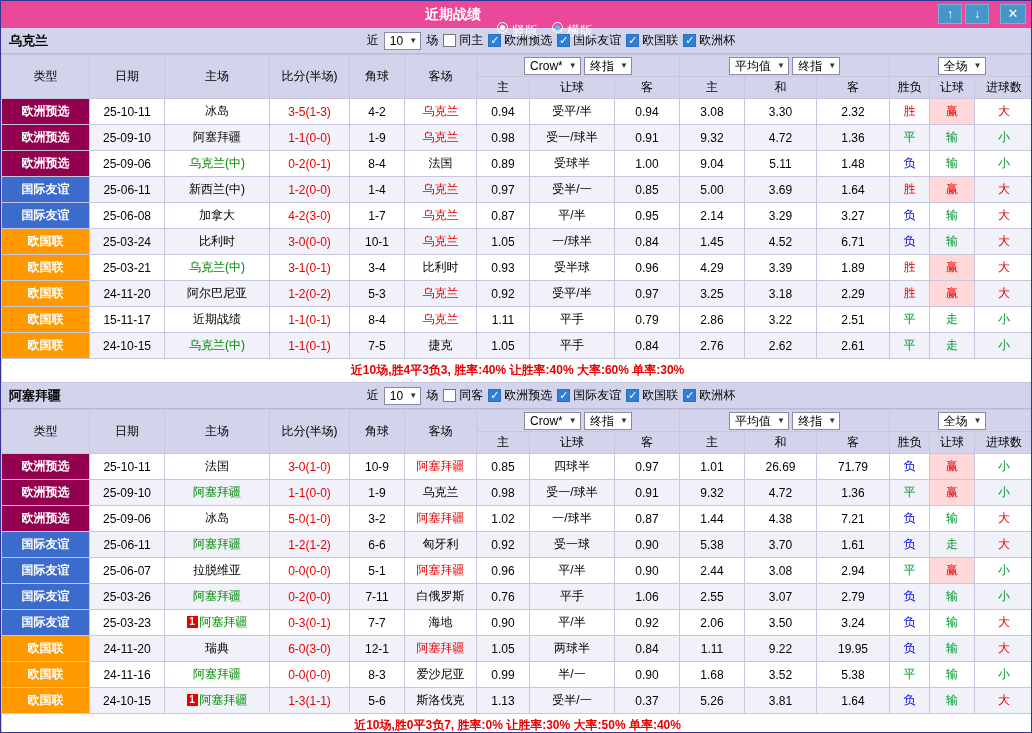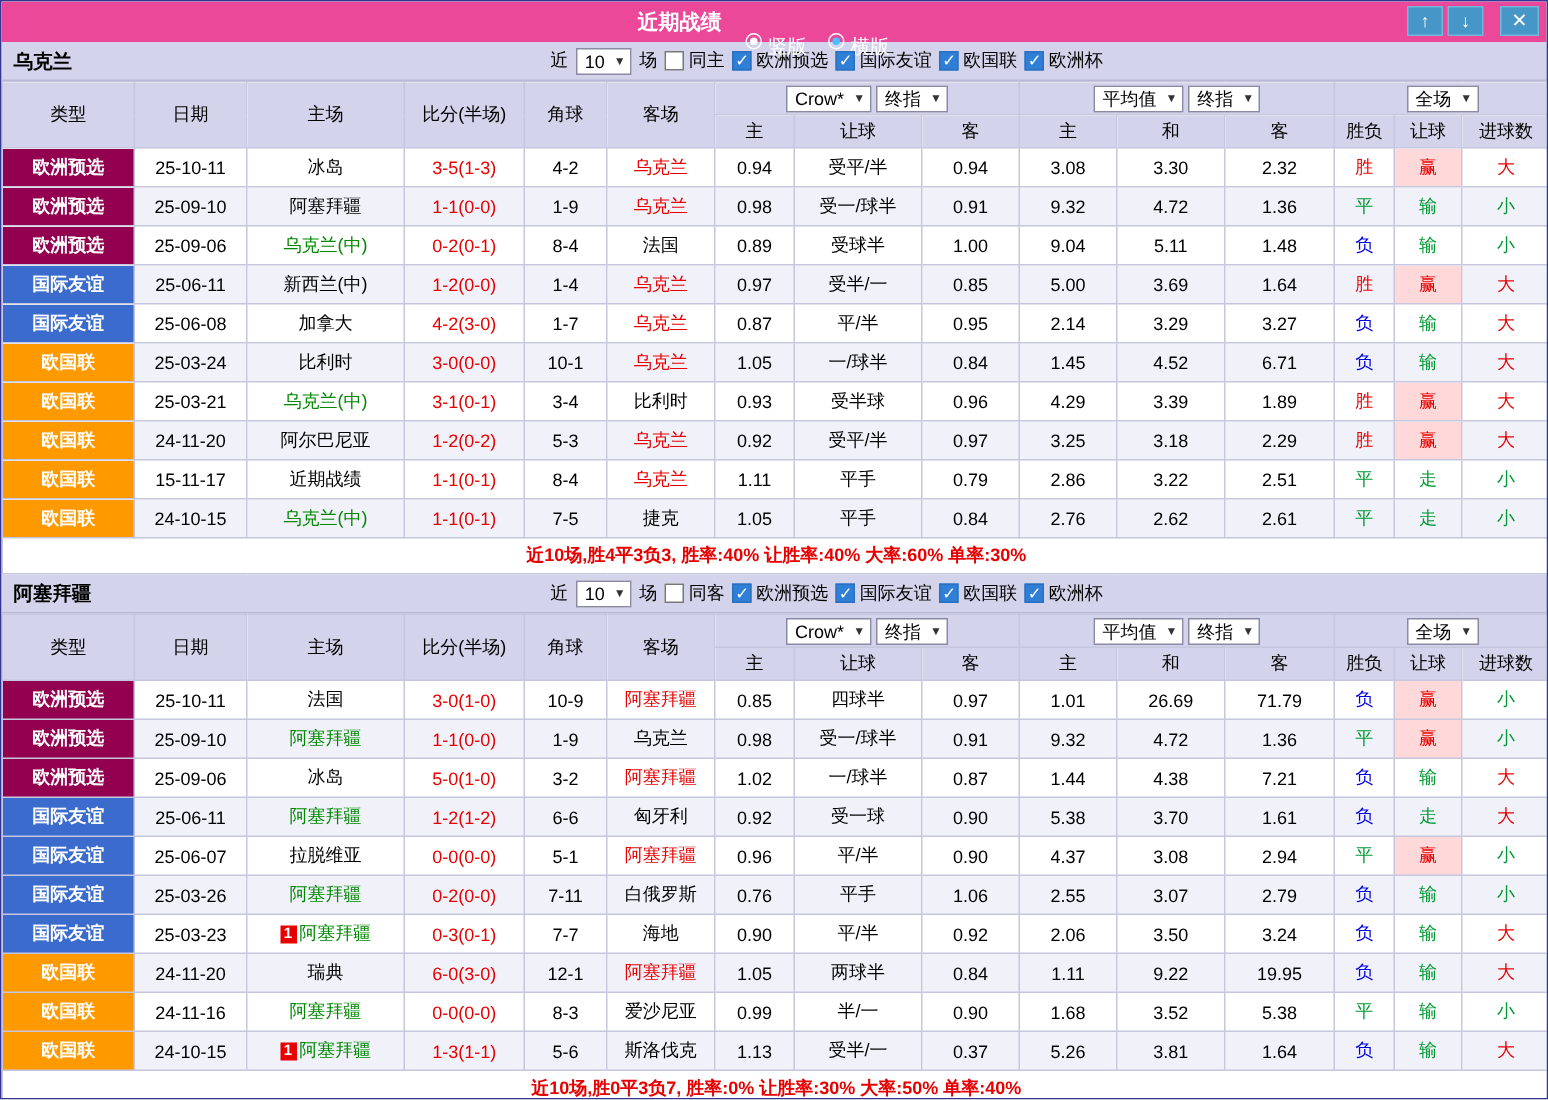--- a/index.html
+++ b/index.html
@@ -560,21 +560,21 @@
           <tr>
             <td class="type-cell" style="background: rgb(58, 107, 205);">国际友谊</td>
             <td class="date-cell">25-06-07</td>
             <td class="team-cell"><span>拉脱维亚</span></td>
             <td class="score-cell">0-0(0-0)</td>
             <td class="corner-cell">5-1</td>
             <td class="team-cell"><span style="color: rgb(232, 0, 0);">阿塞拜疆</span></td>
             <td class="odds-cell">0.96</td>
             <td class="line-cell">平/半</td>
             <td class="odds-cell">0.90</td>
-            <td class="odds-cell">4.37</td>
+            <td class="odds-cell">2.44</td>
             <td class="odds-cell">3.08</td>
             <td class="odds-cell">2.94</td>
             <td class="result-cell" style="color: rgb(0, 153, 51);">平</td>
             <td class="result-cell" style="color: rgb(232, 0, 0); background: rgb(255, 217, 217);">赢</td>
             <td class="result-cell" style="color: rgb(0, 153, 51);">小</td>
           </tr>
           <tr>
             <td class="type-cell" style="background: rgb(58, 107, 205);">国际友谊</td>
             <td class="date-cell">25-03-26</td>
             <td class="team-cell"><span style="color: rgb(0, 136, 0);">阿塞拜疆</span></td>

